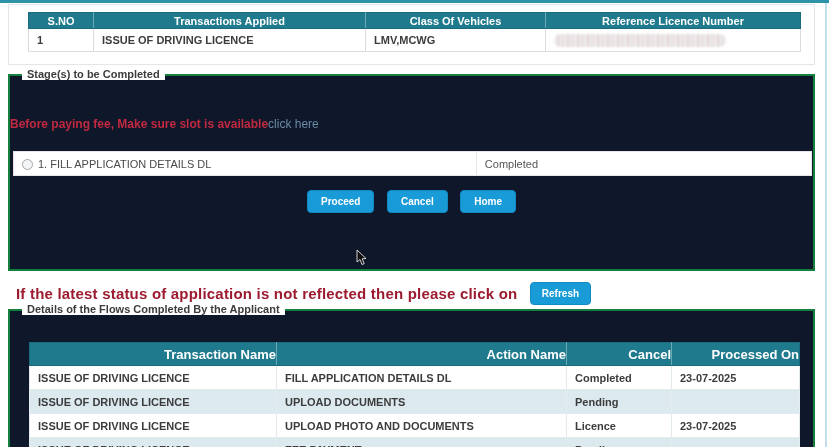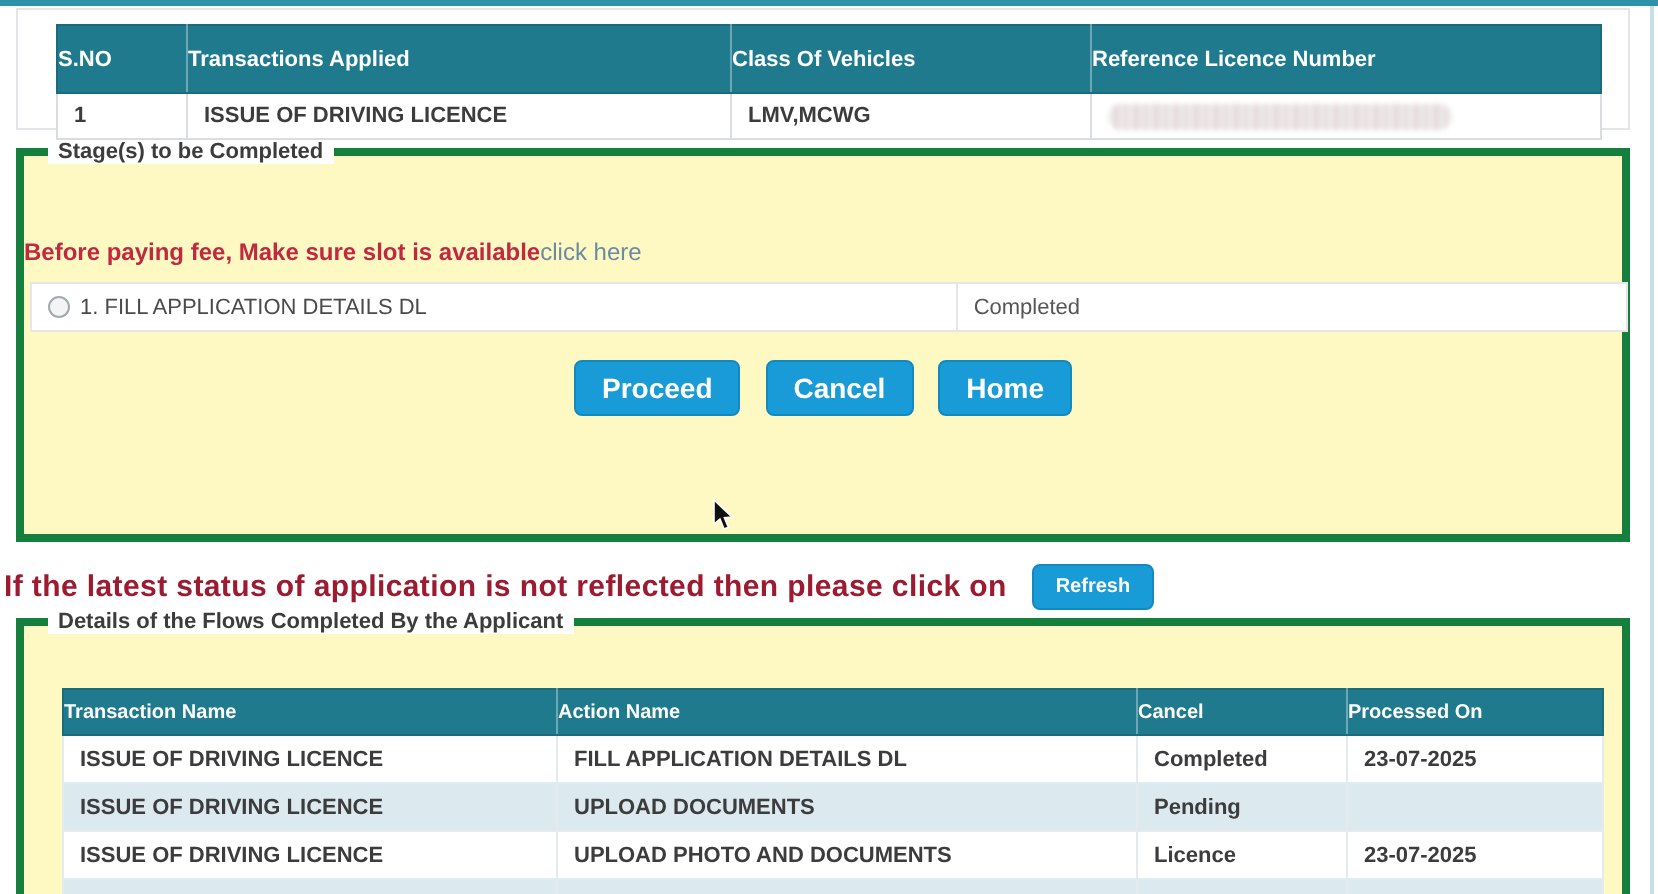--- a/index.html
+++ b/index.html
@@ -3,66 +3,66 @@
 <meta charset="utf-8">
 <style>
   * { margin:0; padding:0; box-sizing:border-box; }
   html,body { width:829px; height:447px; overflow:hidden; background:#ffffff;
     font-family:"Liberation Sans", sans-serif; position:relative; }
   .top-edge { position:absolute; left:0; top:0; width:829px; height:3px; background:#2e93a8; }
   .right-edge { position:absolute; right:2px; top:3px; width:2px; height:444px; background:#c3dfe9; }
 
   
   .panel { position:absolute; left:8px; width:807px; background:#fff; border:1px solid #e3e6e8; }
-  .fieldset { position:absolute; left:8px; width:807px; background:#fef9c3; border:4px solid #15803d; }
+  .fieldset { position:absolute; left:8px; width:807px; background:#0f172a; border:2px solid #15803d; }
   .legend { position:absolute; top:-8px; left:12px; background:#fff; padding:0 5px;
     font-size:11px; font-weight:bold; color:#3c3c3c; white-space:nowrap; }
 
   
   #apps-panel { top:4px; height:61px; }
   table { border-collapse:collapse; }
   .grid-table { position:absolute; left:19px; top:7px; width:772px; table-layout:fixed; }
   .grid-table th { background:#1f7a8e; color:#fff; font-size:11px; font-weight:bold;
-    text-align:left; height:34px; border:1px solid #1a6b7d; border-right:1px solid rgba(255,255,255,.35); }
+    text-align:center; height:16px; border:1px solid #1a6b7d; border-right:1px solid rgba(255,255,255,.35); }
   .grid-table th:last-child { border-right:1px solid #1a6b7d; }
   .grid-table td { border:1px solid #d9dde0; background:#fff; height:23px;
     font-size:11px; font-weight:600; color:#3c3c3c; padding:2px 8px; text-align:left; }
   .redacted { display:inline-block; width:172px; height:13px; border-radius:7px; vertical-align:middle;
     background:repeating-linear-gradient(90deg,#ececec 0 3px,#e7d3d5 3px 5px,#eaeaea 5px 8px,#e9dcdd 8px 10px);
     filter:blur(1.3px); }
 
   
   #stages-fieldset { top:74px; height:197px; }
   .notice { margin-top:41px; font-size:12px; }
   .notice .warn { color:#c02940; font-weight:bold; }
   .notice .link { color:#6b8ba4; font-weight:normal; cursor:pointer; }
-  .stage-table { margin:8px 3px 0 3px; border:1px solid #e0e0e0; border-collapse:collapse; width:799px; table-layout:fixed; }
+  .stage-table { margin:20px 3px 0 3px; border:1px solid #e0e0e0; border-collapse:collapse; width:799px; table-layout:fixed; }
   .stage-table td { border:1px solid #e6e6e6; height:24px; background:#fff; padding:2px 8px; }
   .stage-label-cell { font-size:11px; color:#4a4a4a; }
   .radio { display:inline-block; width:11px; height:11px; border-radius:50%;
     border:1px solid #a2a9af; background:#f2f4f5; vertical-align:-2px; margin-right:5px; position:relative; }
   .radio.sel { border-color:#3f87c0; background:#fff; }
   .radio.sel::after { content:""; position:absolute; left:2px; top:2px; width:5px; height:5px;
     border-radius:50%; background:#1673b9; }
   .stage-status { font-size:11px; color:#555; }
   .stage-status.red { font-family:"Liberation Serif", serif; font-weight:bold; color:#a92434; font-size:12px; }
   .btn-row { text-align:center; margin-top:14px; position:relative; }
-  .btn { display:inline-block; background:#199bd7; color:#fff; font-size:14px; font-weight:bold;
+  .btn { display:inline-block; background:#199bd7; color:#fff; font-size:10px; font-weight:bold;
     font-family:"Liberation Sans", sans-serif; border:1px solid #1389c2; border-radius:4px;
     padding:5px 13px; margin:0 4px; cursor:pointer; }
 
   
-  #refresh-line { position:absolute; left:2px; top:282px; width:800px; }
+  #refresh-line { position:absolute; left:16px; top:282px; width:800px; }
   #refresh-text { display:inline; font-size:15px; font-weight:bold; color:#9c1b30; letter-spacing:.2px; }
   #refresh-btn { margin-left:8px; vertical-align:2px; padding:5px 11px; font-size:10px; }
 
   
   #flows-fieldset { top:309px; height:160px; }
   .flows-table { margin:31px 0 0 19px; width:770px; table-layout:fixed; }
-  .flows-table th { background:#1f7a8e; color:#fff; font-size:10px; font-weight:bold; text-align:left;
+  .flows-table th { background:#1f7a8e; color:#fff; font-size:13px; font-weight:bold; text-align:right;
     height:23px; border:1px solid #1a6b7d; border-right:1px solid rgba(255,255,255,.35); }
   .flows-table th:last-child { border-right:1px solid #1a6b7d; }
   .flows-table td { height:24px; font-size:11px; font-weight:bold; color:#3c3c3c;
     padding:2px 8px; border:1px solid #e3ebee; background:#fff; }
   .flows-table tr.alt td { background:#dce9ee; }
 
   
   #cursor { position:absolute; left:356px; top:249px; width:13px; height:17px; z-index:10; pointer-events:none; }
 </style>
 </head>

